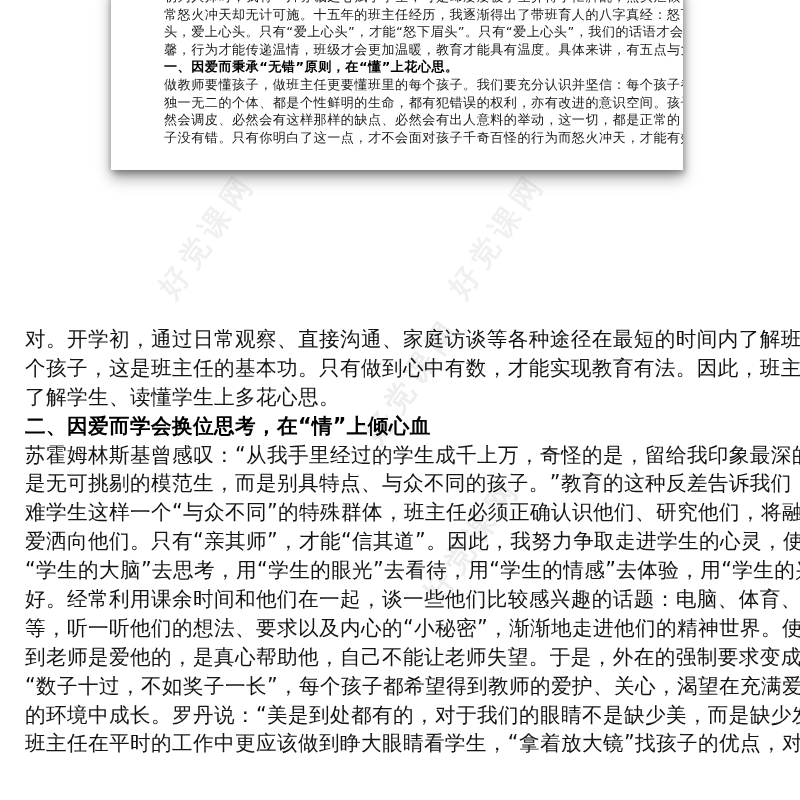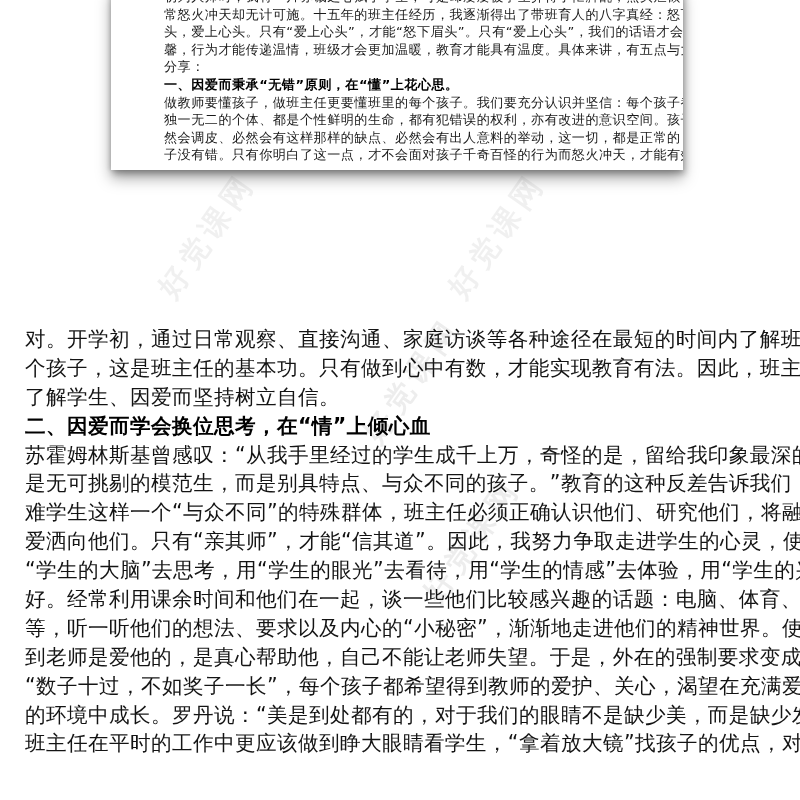--- a/index.html
+++ b/index.html
@@ -87,33 +87,32 @@
 
 <div class="watermark" style="left:135px; top:215px;">好党课网</div>
 <div class="watermark" style="left:425px; top:215px;">好党课网</div>
 
 <div class="preview-card">
   <div class="inner">
     <div class="preview-line">初为人师时，我将一片赤诚之心赋予学生，可是却屡屡被学生弄得手忙脚乱，焦头烂额，常</div>
     <div class="preview-line">常怒火冲天却无计可施。十五年的班主任经历，我逐渐得出了带班育人的八字真经：怒下眉</div>
     <div class="preview-line">头，爱上心头。只有“爱上心头”，才能“怒下眉头”。只有“爱上心头”，我们的话语才会倍加温</div>
     <div class="preview-line">馨，行为才能传递温情，班级才会更加温暖，教育才能具有温度。具体来讲，有五点与大家</div>
-    <div class="preview-line">分享：</div>
     <div class="preview-line bold">一、因爱而秉承“无错”原则，在“懂”上花心思。</div>
     <div class="preview-line">做教师要懂孩子，做班主任更要懂班里的每个孩子。我们要充分认识并坚信：每个孩子都是</div>
     <div class="preview-line">独一无二的个体、都是个性鲜明的生命，都有犯错误的权利，亦有改进的意识空间。孩子必</div>
     <div class="preview-line">然会调皮、必然会有这样那样的缺点、必然会有出人意料的举动，这一切，都是正常的，孩</div>
     <div class="preview-line">子没有错。只有你明白了这一点，才不会面对孩子千奇百怪的行为而怒火冲天，才能有效应</div>
   </div>
 </div>
 
 <div class="body-text">
   <div class="body-line">对。开学初，通过日常观察、直接沟通、家庭访谈等各种途径在最短的时间内了解班内每一</div>
   <div class="body-line">个孩子，这是班主任的基本功。只有做到心中有数，才能实现教育有法。因此，班主任要在</div>
-  <div class="body-line">了解学生、因爱而坚持树立自信。</div>
+  <div class="body-line">了解学生、读懂学生上多花心思。</div>
   <div class="body-line heading">二、因爱而学会换位思考，在“情”上倾心血</div>
   <div class="body-line">苏霍姆林斯基曾感叹：“从我手里经过的学生成千上万，奇怪的是，留给我印象最深的并不</div>
   <div class="body-line">是无可挑剔的模范生，而是别具特点、与众不同的孩子。”教育的这种反差告诉我们，对困</div>
   <div class="body-line">难学生这样一个“与众不同”的特殊群体，班主任必须正确认识他们、研究他们，将融融的师</div>
   <div class="body-line">爱洒向他们。只有“亲其师”，才能“信其道”。因此，我努力争取走进学生的心灵，使自己用</div>
   <div class="body-line">“学生的大脑”去思考，用“学生的眼光”去看待，用“学生的情感”去体验，用“学生的兴趣”去爱</div>
   <div class="body-line">好。经常利用课余时间和他们在一起，谈一些他们比较感兴趣的话题：电脑、体育、游戏等</div>
   <div class="body-line">等，听一听他们的想法、要求以及内心的“小秘密”，渐渐地走进他们的精神世界。使他们感</div>
   <div class="body-line">到老师是爱他的，是真心帮助他，自己不能让老师失望。于是，外在的强制要求变成内在的</div>
   <div class="body-line">“数子十过，不如奖子一长”，每个孩子都希望得到教师的爱护、关心，渴望在充满爱和愉快</div>

